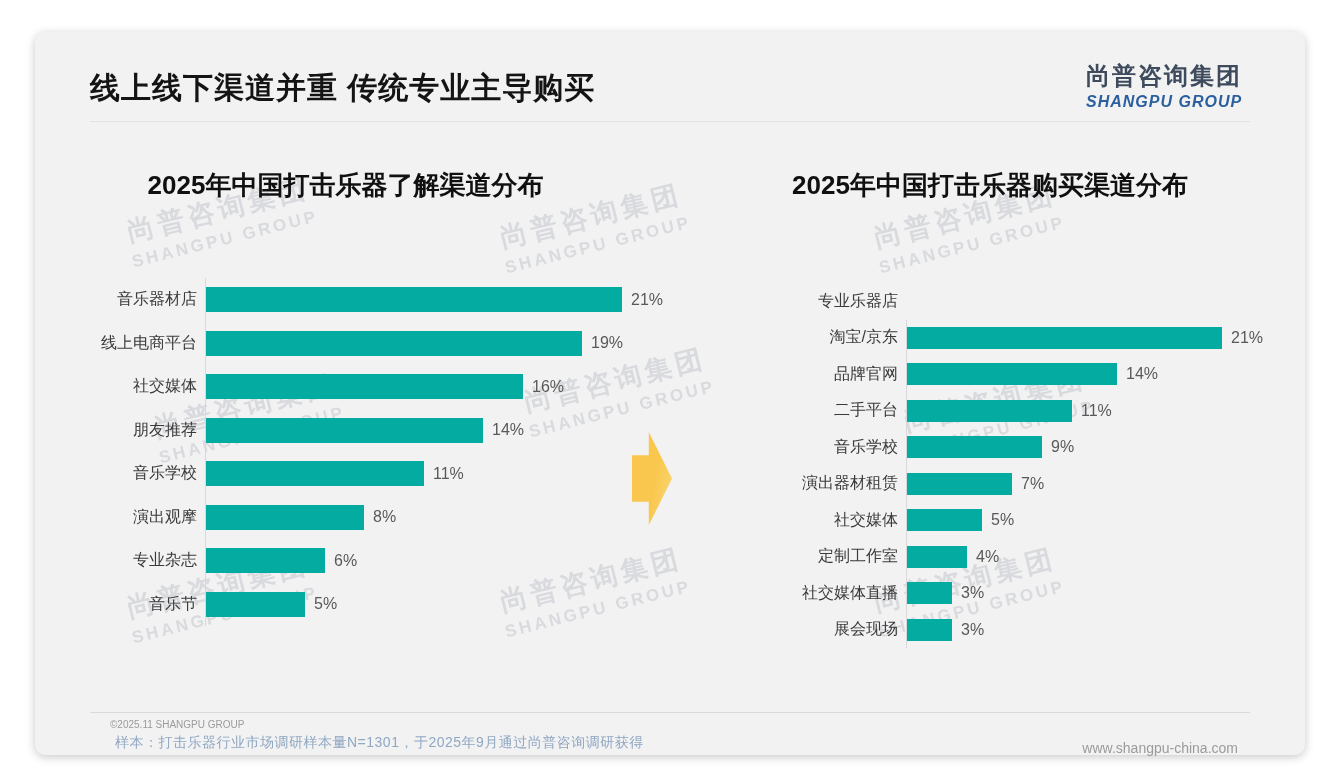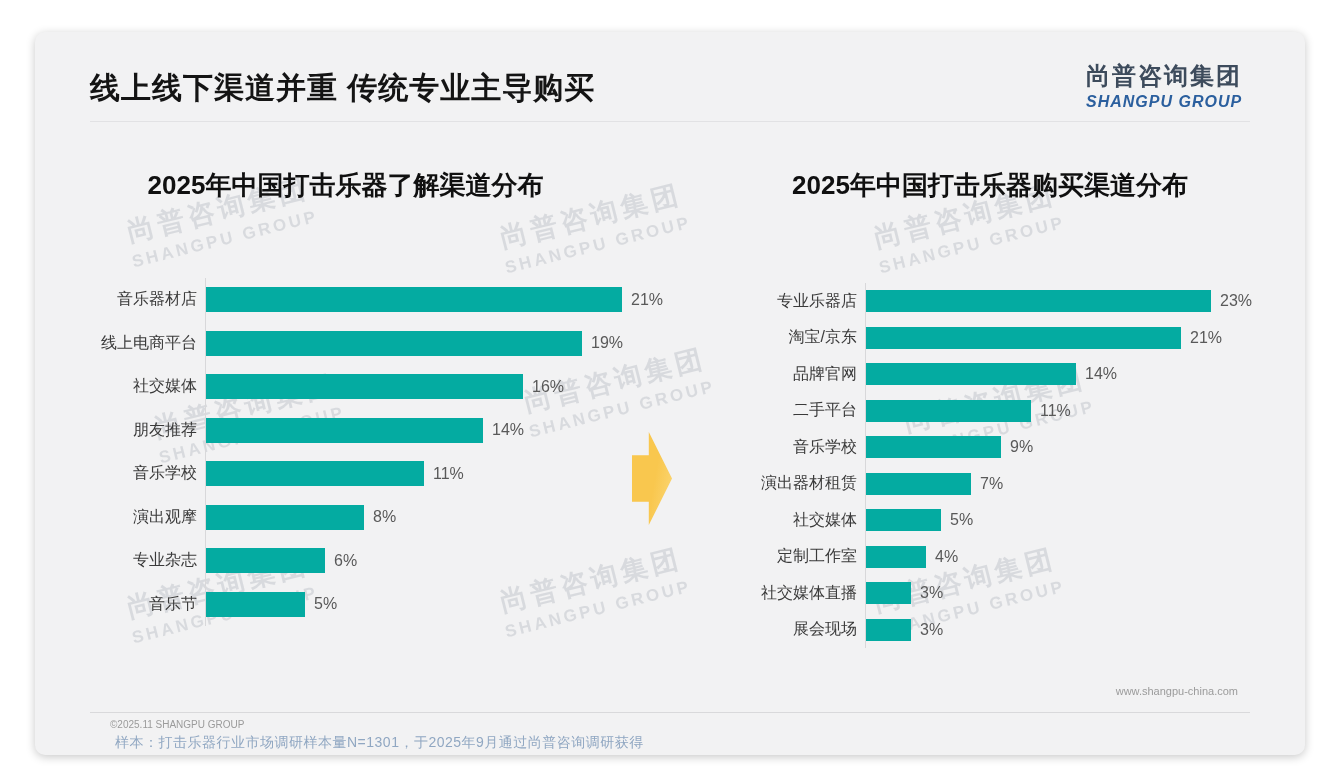--- a/index.html
+++ b/index.html
@@ -23,21 +23,21 @@
   .logo{position:absolute;left:1086px;top:60px;width:160px;text-align:left;}
   .logo-cn{font-size:24px;font-weight:bold;color:#3D4B5C;letter-spacing:2px;}
   .logo-en{font-size:16px;font-weight:bold;font-style:italic;color:#2B5F9E;letter-spacing:1px;margin-top:1px;}
   .chart-title{
     position:absolute;top:168px;font-size:26px;font-weight:bold;color:#101010;text-align:center;
   }
   .chart-title.left{left:78px;width:535px;}
   .chart-title.right{left:740px;width:500px;}
   .chart{position:absolute;}
   .chart-left{left:85px;top:278px;width:575px;height:348px;margin-left:12px;}
-  .chart-right{left:740px;top:283px;width:530px;height:365px;}
+  .chart-right{left:781px;top:283px;width:530px;height:365px;}
   .bar-row{display:flex;align-items:center;}
   .chart-left .bar-row{height:43.5px;}
   .chart-right .bar-row{height:36.5px;}
   .cat-label{
     flex:none;text-align:right;font-size:16px;color:#3A3A3A;padding-right:8px;
     white-space:nowrap;
   }
   .bar-area{
     flex:1;display:flex;align-items:center;height:100%;
     border-left:1px solid #D8D8DA;
@@ -51,21 +51,21 @@
     clip-path:polygon(0 26%,42% 26%,42% 2%,100% 50%,42% 98%,42% 74%,0 74%);
     filter:drop-shadow(5px 5px 0 rgba(250,218,130,0.55));
   }
   .footnote{
     position:absolute;left:115px;top:686px;font-size:14px;color:#90A7C2;letter-spacing:0.5px;margin-top:48px;
   }
   .bottom-divider{
     position:absolute;left:90px;top:712px;width:1160px;height:1px;background:#D9D9DB;
   }
   .footer-left{position:absolute;left:110px;top:719px;font-size:10px;color:#9B9B9B;}
-  .footer-right{position:absolute;right:102px;top:685px;font-size:11px;color:#9B9B9B;}
+  .footer-right{position:absolute;right:102px;top:740px;font-size:14px;color:#9B9B9B;}
   .wm{
     position:absolute;transform:rotate(-14deg);color:rgba(152,158,170,0.28);
     text-align:center;pointer-events:none;white-space:nowrap;
   }
   .wm-cn{font-size:27px;font-weight:bold;letter-spacing:4px;}
   .wm-en{font-size:17px;font-weight:bold;letter-spacing:3px;margin-top:2px;}
 </style>
 </head>
 <body>
 
@@ -182,24 +182,20 @@
         </div>
       </div>
   </div>
 
   <div class="arrow"></div>
 
   <div class="chart chart-right">
     <div>
         <div class="bar-row">
           <div class="cat-label" style="width: 117px;">专业乐器店</div>
-          <div class="bar-area">
-            <div class="bar" style="width: 345px; height: 22px; background: rgb(4, 171, 161);"></div>
-            <span class="val-label">23%</span>
-          </div>
         </div>
         <div class="bar-row">
           <div class="cat-label" style="width: 117px;">淘宝/京东</div>
           <div class="bar-area">
             <div class="bar" style="width: 315px; height: 22px; background: rgb(4, 171, 161);"></div>
             <span class="val-label">21%</span>
           </div>
         </div>
         <div class="bar-row">
           <div class="cat-label" style="width: 117px;">品牌官网</div>

